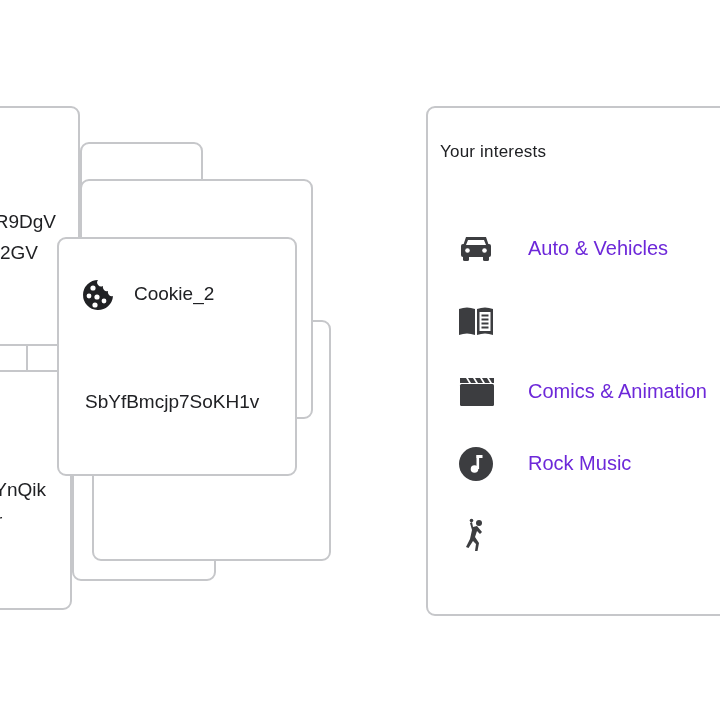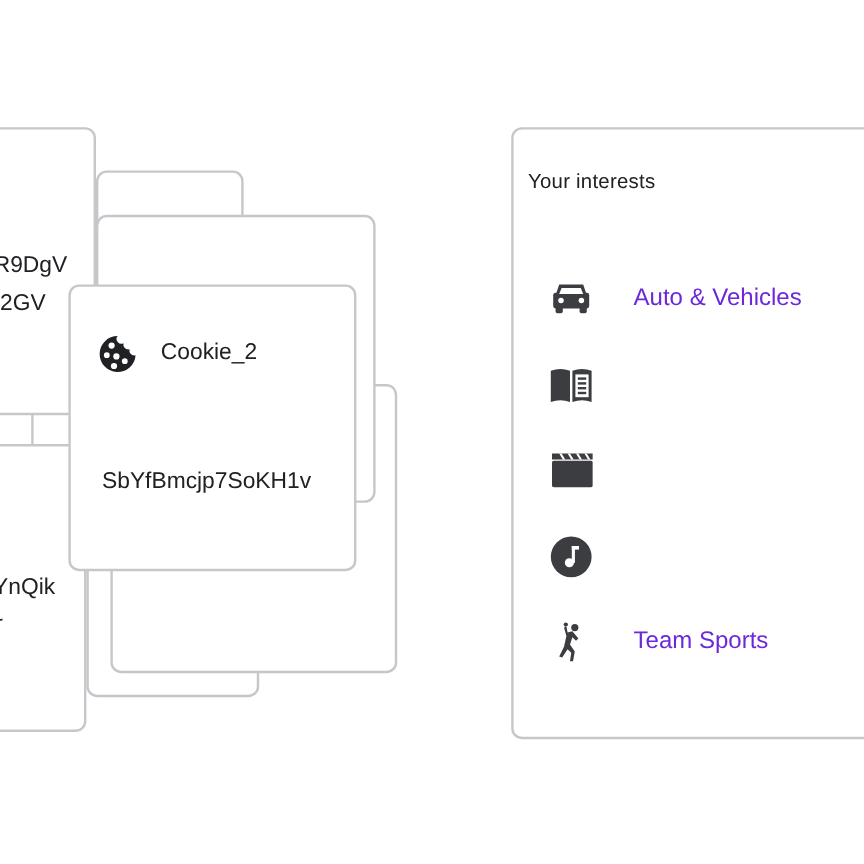--- a/index.html
+++ b/index.html
@@ -87,32 +87,33 @@
       <rect x="23.5" y="23.5" width="7" height="2" fill="#3c3d40"></rect>
     </svg>
   </div>
 
   <div class="interest-item" style="top:266px;">
     <svg class="interest-icon" viewBox="0 0 36 36">
       <rect x="2" y="10" width="34" height="22" rx="1.5" fill="#3c3d40"></rect>
       <path d="M2 4 H36 V9 H2 Z" fill="#3c3d40"></path>
       <path d="M8 4 L11 9 H13 L10 4 Z M15 4 L18 9 H20 L17 4 Z M22 4 L25 9 H27 L24 4 Z M29 4 L32 9 H34 L31 4 Z" fill="#fff"></path>
     </svg>
+    <div class="interest-label">Comics &amp; Animation</div>
   </div>
 
   <div class="interest-item" style="top:338px;">
     <svg class="interest-icon" viewBox="0 0 36 36">
       <circle cx="18" cy="18" r="17" fill="#3c3d40"></circle>
       <rect x="18.5" y="9" width="2.6" height="14" fill="#fff"></rect>
       <rect x="18.5" y="9" width="6" height="3" fill="#fff"></rect>
       <circle cx="16.5" cy="23" r="3.8" fill="#fff"></circle>
     </svg>
+    <div class="interest-label">Rock Music</div>
   </div>
 
   <div class="interest-item" style="top:409px;">
     <svg class="interest-icon" viewBox="0 0 36 36">
       <circle cx="21" cy="6" r="3" fill="#3c3d40"></circle>
       <circle cx="13.5" cy="3.5" r="1.8" fill="#3c3d40"></circle>
       <path d="M12 6 L14 13 L12 22 L8 30 L10.5 31 L15 24 L18 27 L17 34 L19.5 34 L21 26 L17 20 L19 14 L22 17 L24 15 L19 9 L15 10 L14 5 Z" fill="#3c3d40"></path>
     </svg>
-    <div class="interest-label">Team Sports</div>
   </div>
 </div>
 
 </body></html>

